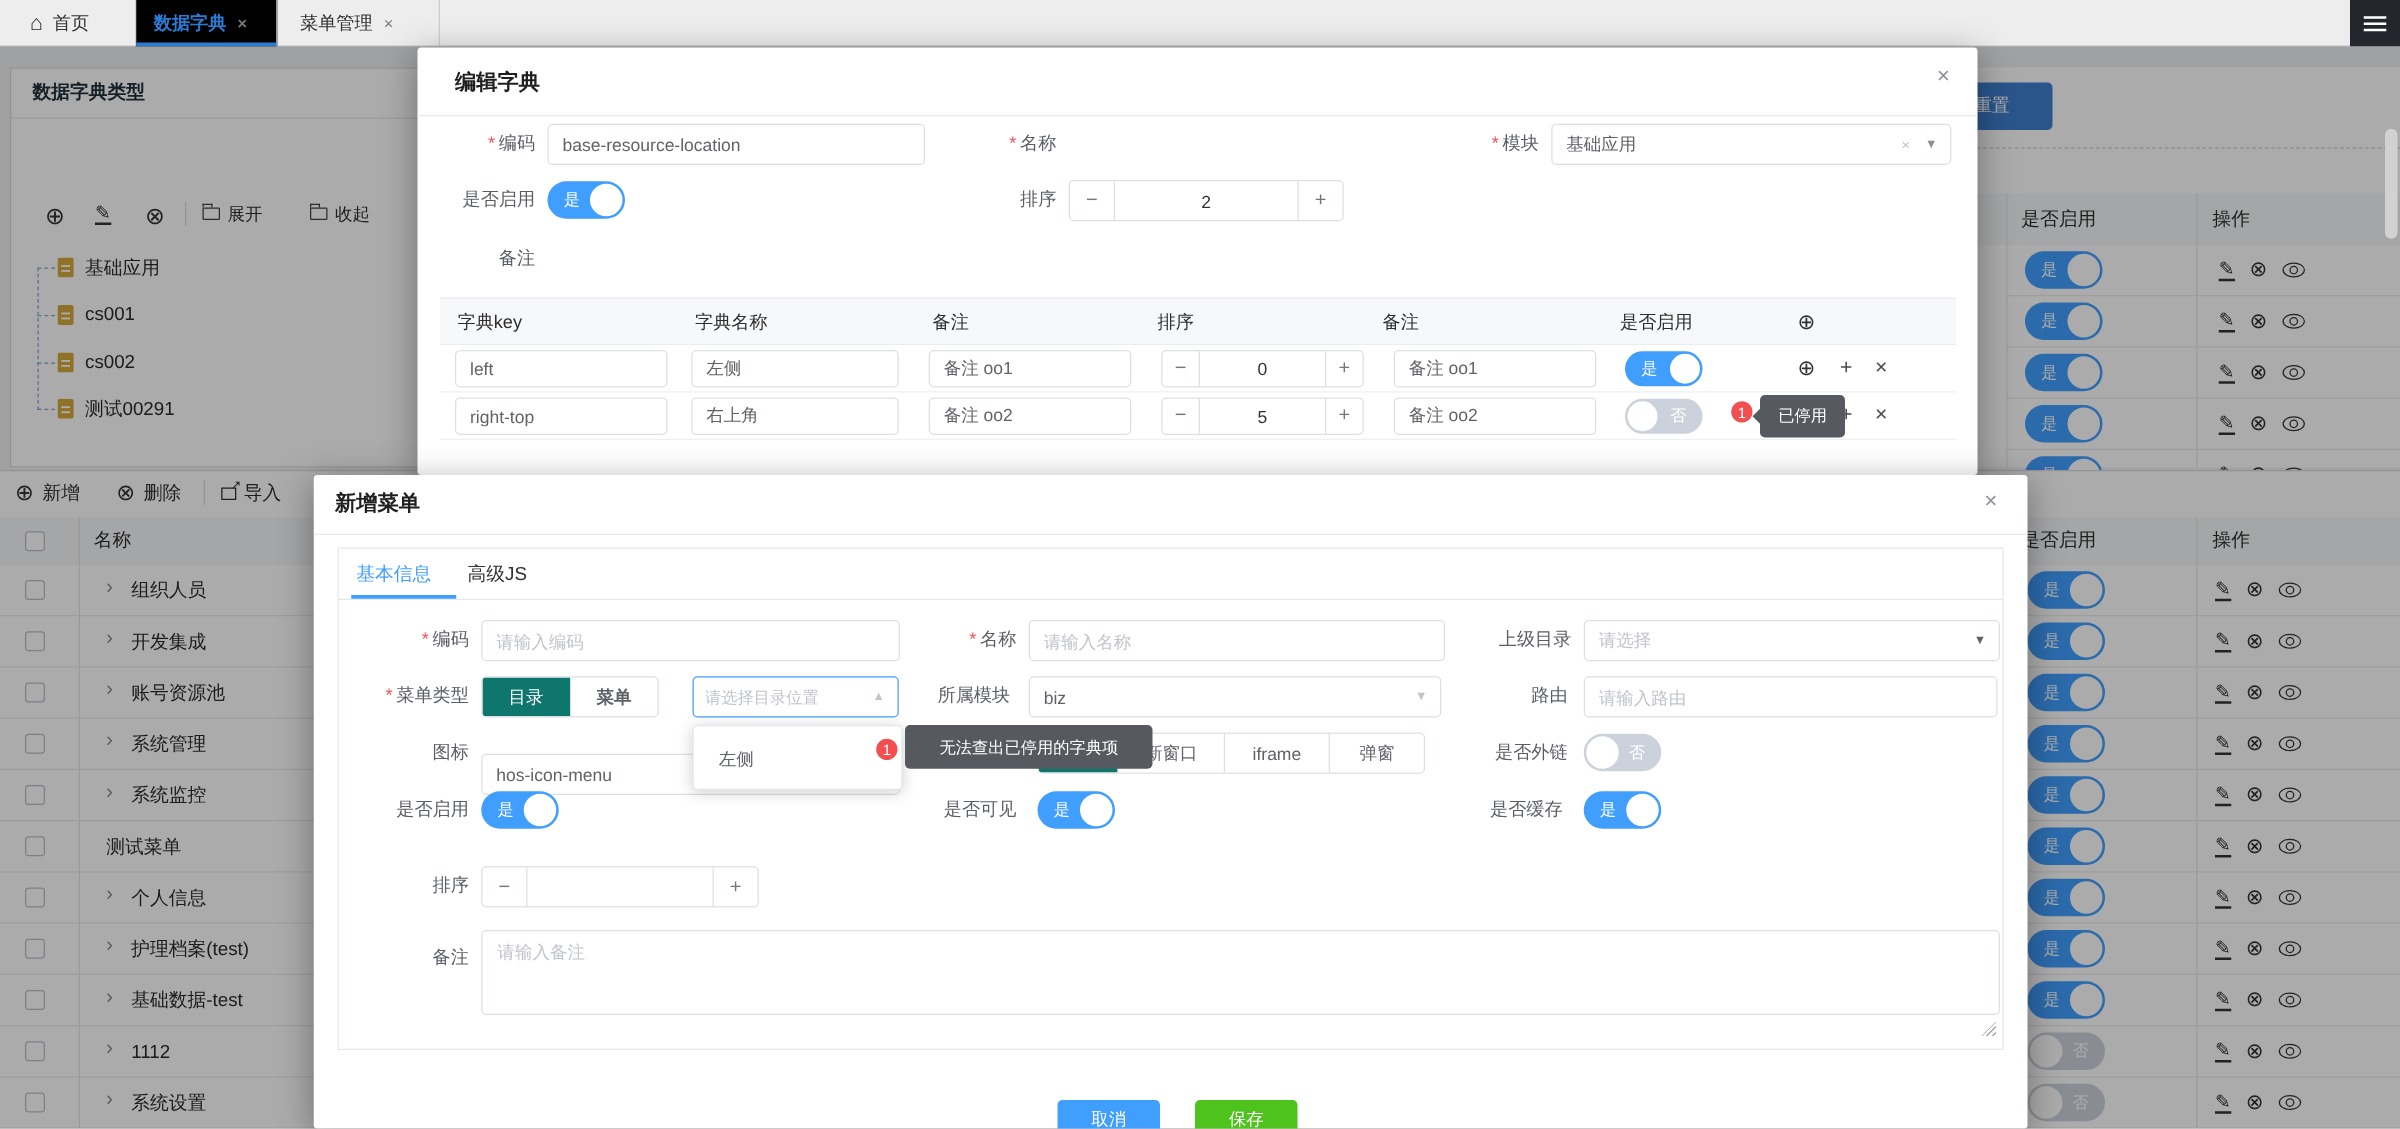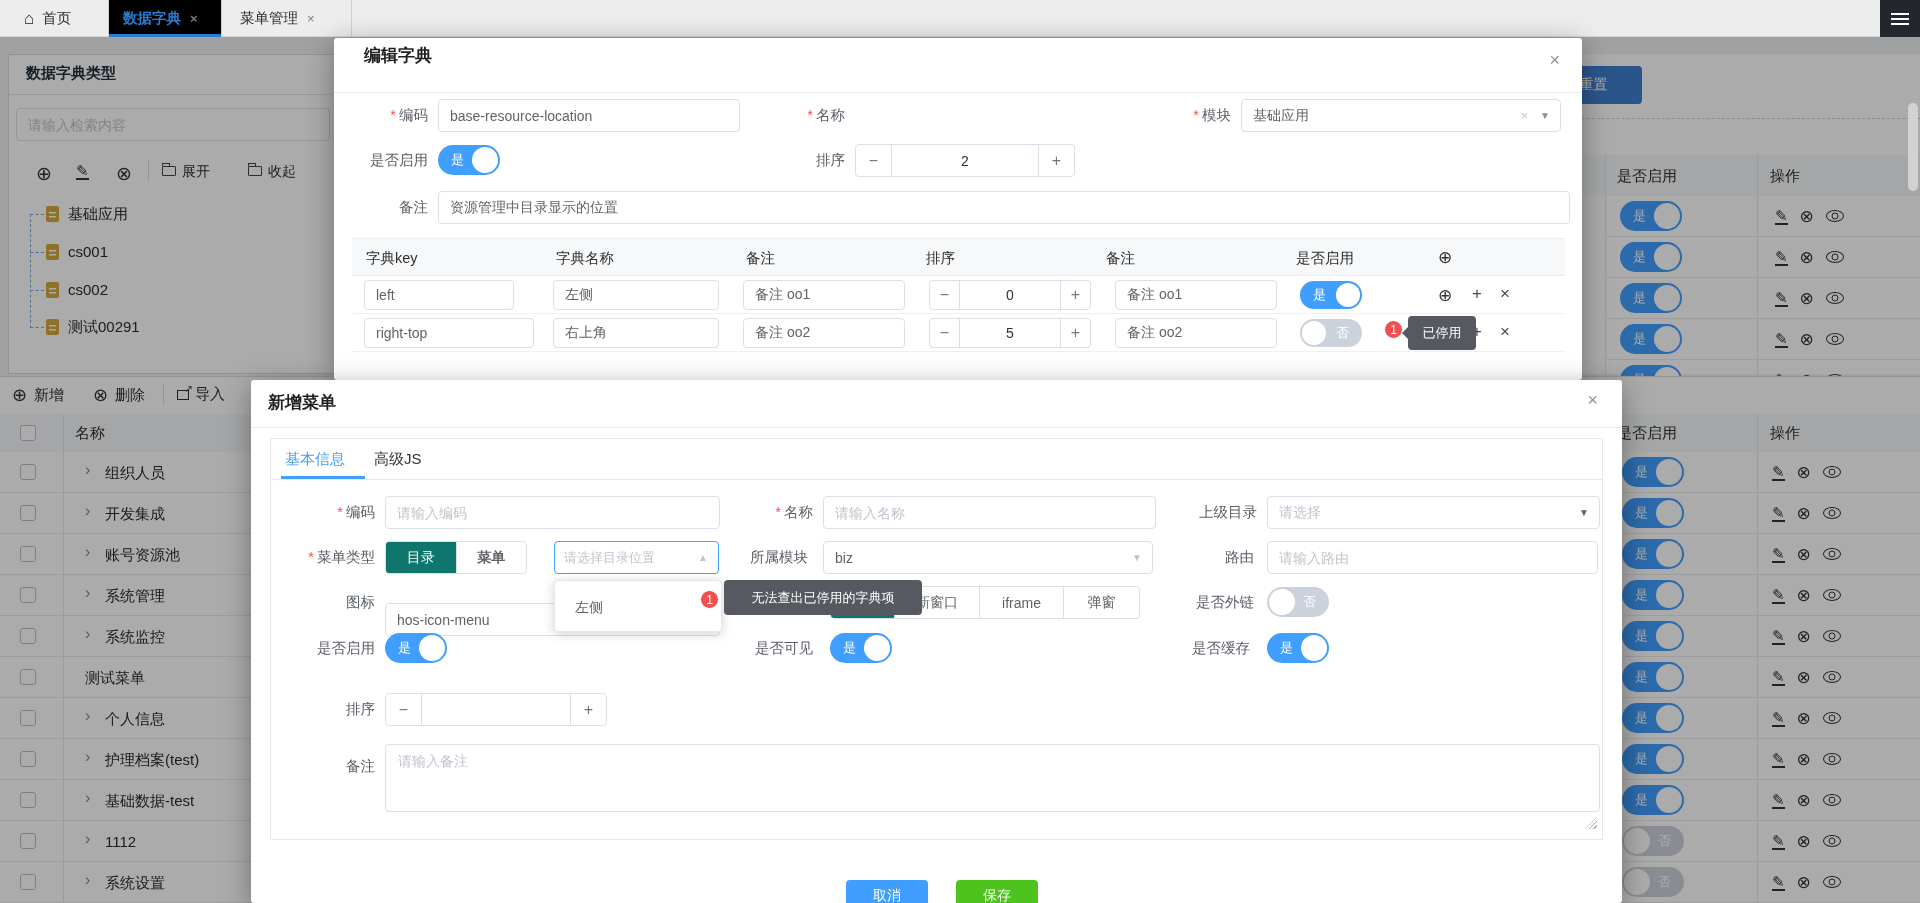--- a/index.html
+++ b/index.html
@@ -105,21 +105,20 @@
           <div></div>
         </div>
     </div>
   </div>
 
   <div class="a" style="left:337px; top:54px; width:1583px; height:320px; background:#fff;"></div>
 
   <div class="a" style="left:8px; top:54px; width:329px; height:320px; background:#fff; border:1px solid #dcdcdc;"></div>
   <div class="a" style="left:26px; top:64px; font-size:15px; font-weight:bold; color:#22303d;">数据字典类型</div>
   <div class="hline" style="left:9px; top:94px; width:327px; background:#e6e6e6;"></div>
-  <input class="in" style="left: 16px; top: 108px; width: 314px;" placeholder="请输入检索内容">
   <span class="a cir" style="left:36px; top:162px; font-size:19px;">⊕</span>
   <span class="a pencil" style="left:76px; top:163px;"><span>✎</span></span>
   <span class="a cir" style="left:116px; top:162px; font-size:19px;">⊗</span>
   <div class="vline" style="left:148px; top:161px; height:20px; background:#ddd;"></div>
   <div class="a" style="left:162px; top:163px; font-size:14px; color:#2f2f2f;">
     <span class="folder"></span><span>展开</span>
   </div>
   <div class="a" style="left:248px; top:163px; font-size:14px; color:#2f2f2f;">
     <span class="folder"></span><span>收起</span>
   </div>
@@ -363,21 +362,21 @@
         <span class="pencil"><span>✎</span></span>
         <span class="cir">⊗</span>
         <span class="eye"></span>
       </div>
   </div>
 
   <div class="dim"></div>
   <div class="a" style="left:1908px; top:103px; width:10px; height:88px; border-radius:5px; background:#d2d2d2; z-index:12;"></div>
 
   <div class="dlg" style="left:334px; top:38px; width:1248px; height:342px; z-index:20;">
-    <div class="dlg-title" style="left:30px; top:6px;">编辑字典</div>
+    <div class="dlg-title" style="left:30px; top:16px;">编辑字典</div>
     <span class="close-x" style="right:22px; top:12px;">×</span>
     <div class="hline" style="left:0; top:54px; width:1248px; background:#e8eaed;"></div>
 
     <span class="lbl" style="left:16px; top:61px; width:78px;"><i class="star">*</i><span>编码</span></span>
     <input class="in" style="left: 104px; top: 61px; width: 302px;" value="base-resource-location">
     <span class="lbl" style="left:438px; top:61px; width:73px;"><i class="star">*</i><span>名称</span></span>
     <span class="lbl" style="left:824px; top:61px; width:73px;"><i class="star">*</i><span>模块</span></span>
     <div class="sel" style="left:907px; top:61px; width:320px;">
       <span>基础应用</span>
       <span class="caret" style="right:32px; font-size:12px; color:#c0c4cc;">×</span>
@@ -389,35 +388,34 @@
         <span>是</span>
       </span>
     <span class="lbl" style="left:438px; top:106px; width:73px;">排序</span>
     <div class="stepper" style="left:521px; top:106px; width:220px;">
       <span class="st-btn st-minus">−</span>
       <span class="st-val">2</span>
       <span class="st-btn st-plus">+</span>
     </div>
 
     <span class="lbl" style="left:16px; top:153px; width:78px;">备注</span>
-    <input class="in" style="left: 104px; top: 153px; width: 1132px;" value="资源管理中目录显示的位置">
 
     <div class="a" style="left:18px; top:200px; width:1213px; height:152px;">
       <div class="thead" style="left:0; top:0; width:1213px; height:38px; border-top:1px solid #e9ecf0; border-bottom:1px solid #e9ecf0;">
         <span class="hcell" style="left:14px;">字典key</span>
         <span class="hcell" style="left:204px;">字典名称</span>
         <span class="hcell" style="left:394px;">备注</span>
         <span class="hcell" style="left:574px;">排序</span>
         <span class="hcell" style="left:754px;">备注</span>
         <span class="hcell" style="left:944px;">是否启用</span>
         <span class="hcell" style="left:1086px; font-size:17px;">⊕</span>
       </div>
 
       <div class="a" style="left:0; top:38px; width:1213px; height:38px; border-bottom:1px solid #edf0f4;">
-        <input class="in" style="left: 12px; top: 4px; width: 150px; height: 30px;" value="left">
+        <input class="in" style="left: 12px; top: 4px; width: 170px; height: 30px;" value="left">
         <input class="in" style="left: 201px; top: 4px; width: 166px; height: 30px;" value="左侧">
         <input class="in" style="left: 391px; top: 4px; width: 162px; height: 30px;" value="备注 oo1">
         <div class="stepper" style="left:577px; top:4px; width:162px; height:30px;">
           <span class="st-btn st-minus" style="width:30px;">−</span>
           <span class="st-val">0</span>
           <span class="st-btn st-plus" style="width:30px;">+</span>
         </div>
         <input class="in" style="left: 763px; top: 4px; width: 162px; height: 30px;" value="备注 oo1">
         <span class="sw sm on" style="left:948px; top:5px;">
             <span>是</span>

